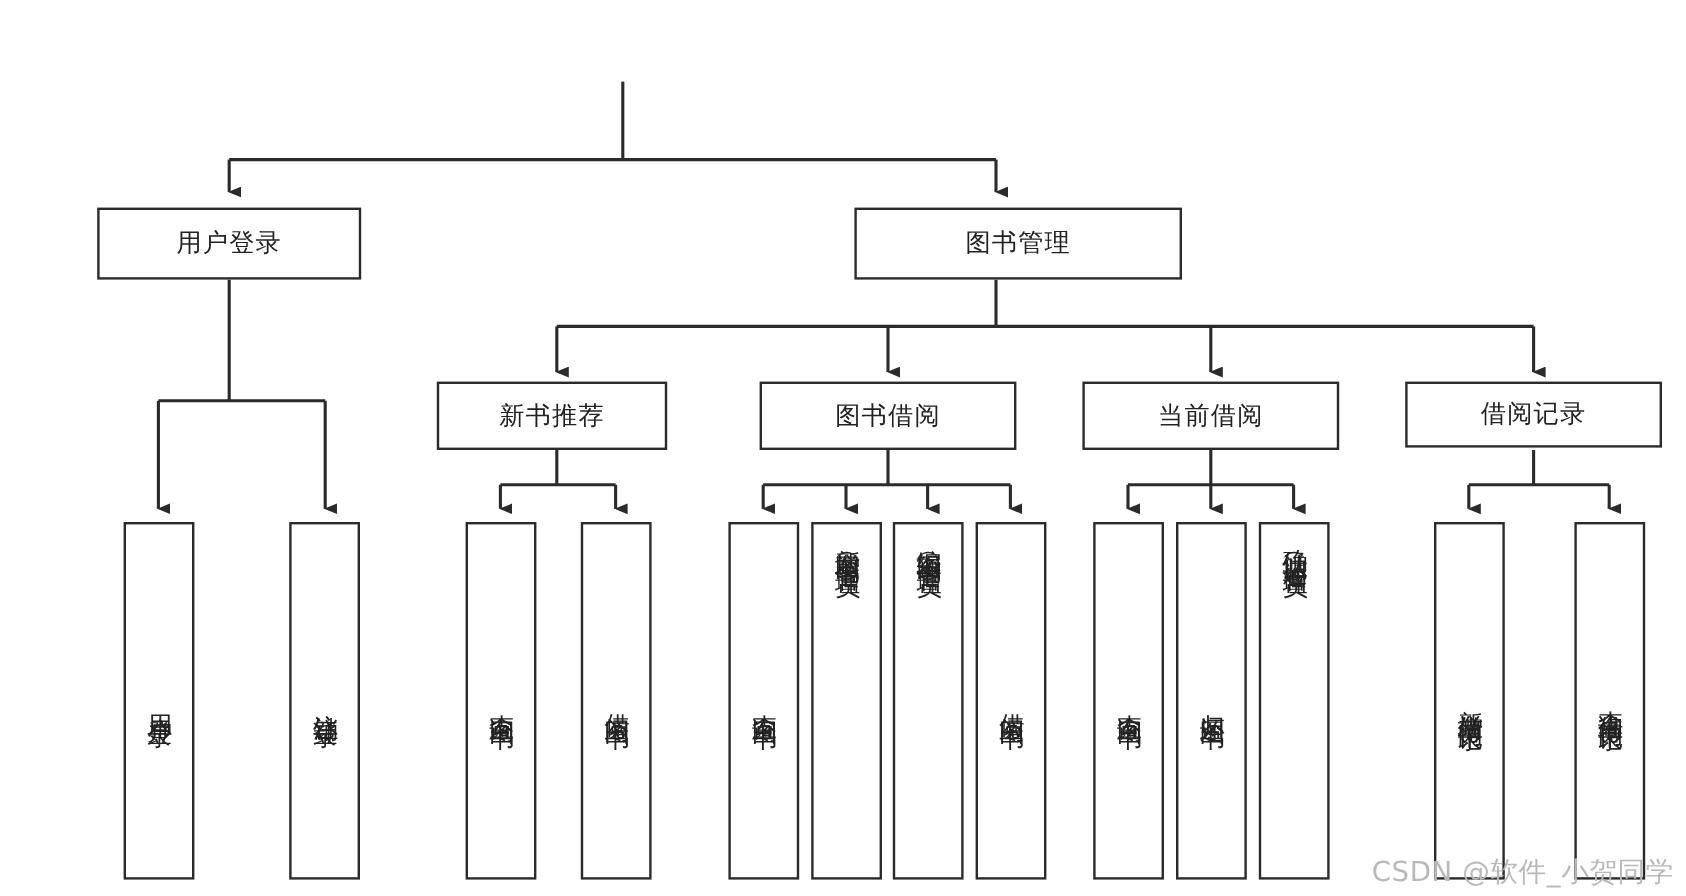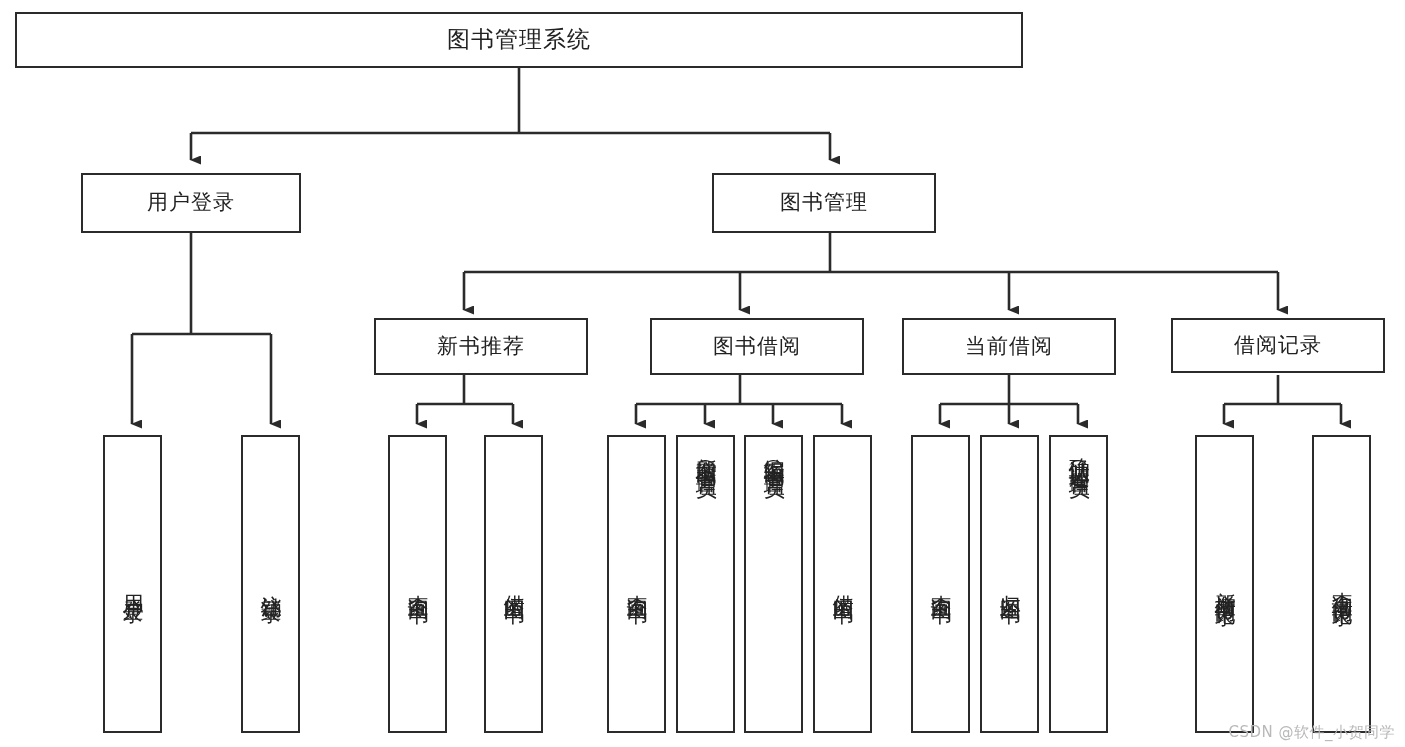--- a/index.html
+++ b/index.html
@@ -68,21 +68,21 @@
     display: block;
   }
   
   .node.v.toplong {
     align-items: flex-start;
   }
   #watermark {
     position: absolute;
     right: 10px;
     bottom: 5px;
-    font-size: 15px;
+    font-size: 23px;
     color: #b9b9b9;
     letter-spacing: 0.5px;
     white-space: nowrap;
     z-index: 9;
     font-family: "DejaVu Sans", "Liberation Sans", sans-serif;
   }
 </style>
 </head>
 <body>
 
@@ -131,37 +131,34 @@
       <path d="M1009,404 L1009,424" marker-end="url(#arrowhead)"></path>
       <path d="M1078,404 L1078,424" marker-end="url(#arrowhead)"></path>
 
       <path d="M1278,375 L1278,404"></path>
       <path d="M1224,404 L1341,404"></path>
       <path d="M1224,404 L1224,424" marker-end="url(#arrowhead)"></path>
       <path d="M1341,404 L1341,424" marker-end="url(#arrowhead)"></path>
     </g>
   </svg>
 
-  <div class="node h" id="node-root" style="left:15px; top:12px; width:1008px; height:56px;">
-    <span class="label">图书管理系统</span>
-  </div>
 
   <div class="node h" id="node-user-login" style="left:81px; top:173px; width:220px; height:60px;">
     <span class="label">用户登录</span>
   </div>
 
-  <div class="node h" id="node-book-manage" style="left:712px; top:173px; width:224px; height:60px;">
+  <div class="node h" id="node-book-manage" style="left:712px; top:173px; width:273px; height:60px;">
     <span class="label">图书管理</span>
   </div>
 
-  <div class="node h" id="node-new-book-rec" style="left:374px; top:318px; width:214px; height:57px;">
+  <div class="node h" id="node-new-book-rec" style="left:364px; top:318px; width:192px; height:57px;">
     <span class="label">新书推荐</span>
   </div>
 
-  <div class="node h" id="node-book-borrow" style="left:633px; top:318px; width:214px; height:57px;margin-left:17px;">
+  <div class="node h" id="node-book-borrow" style="left:633px; top:318px; width:214px; height:57px;">
     <span class="label">图书借阅</span>
   </div>
 
   <div class="node h" id="node-current-borrow" style="left:902px; top:318px; width:214px; height:57px;align-items:center;">
     <span class="label">当前借阅</span>
   </div>
 
   <div class="node h" id="node-borrow-record" style="left:1171px; top:318px; width:214px; height:55px;">
     <span class="label">借阅记录</span>
   </div>

